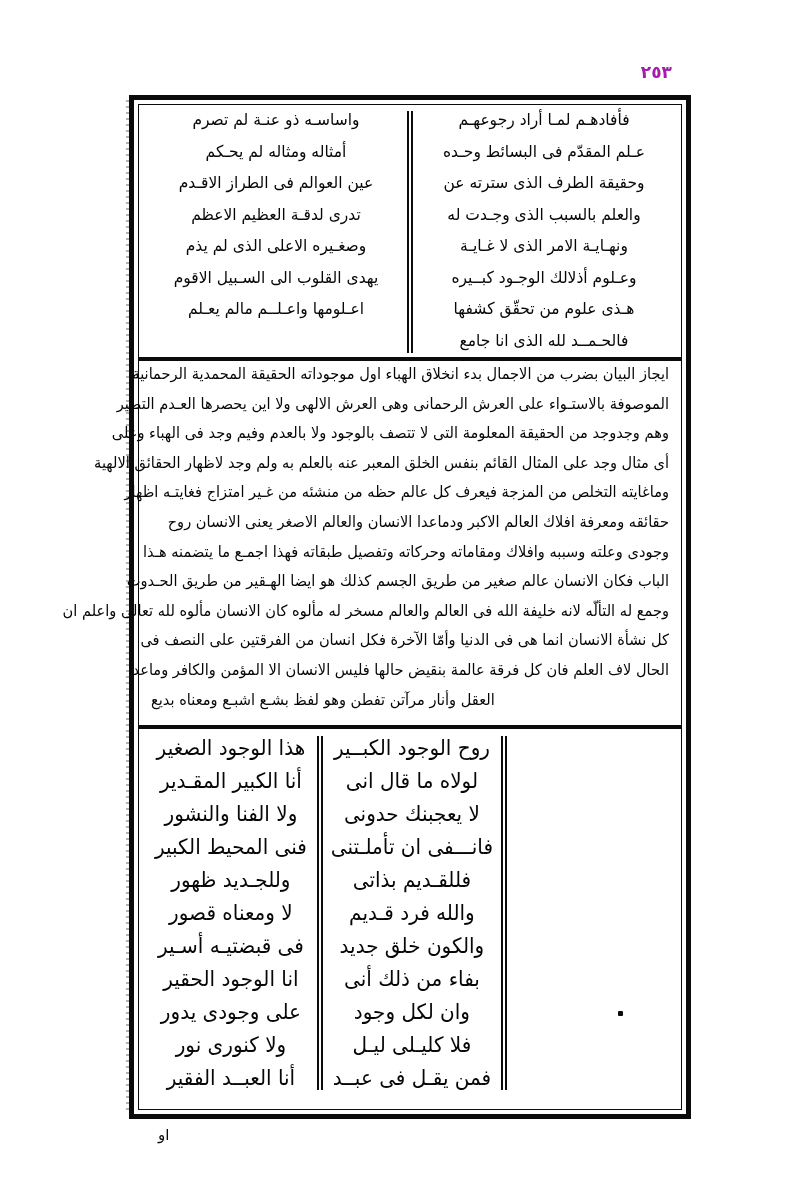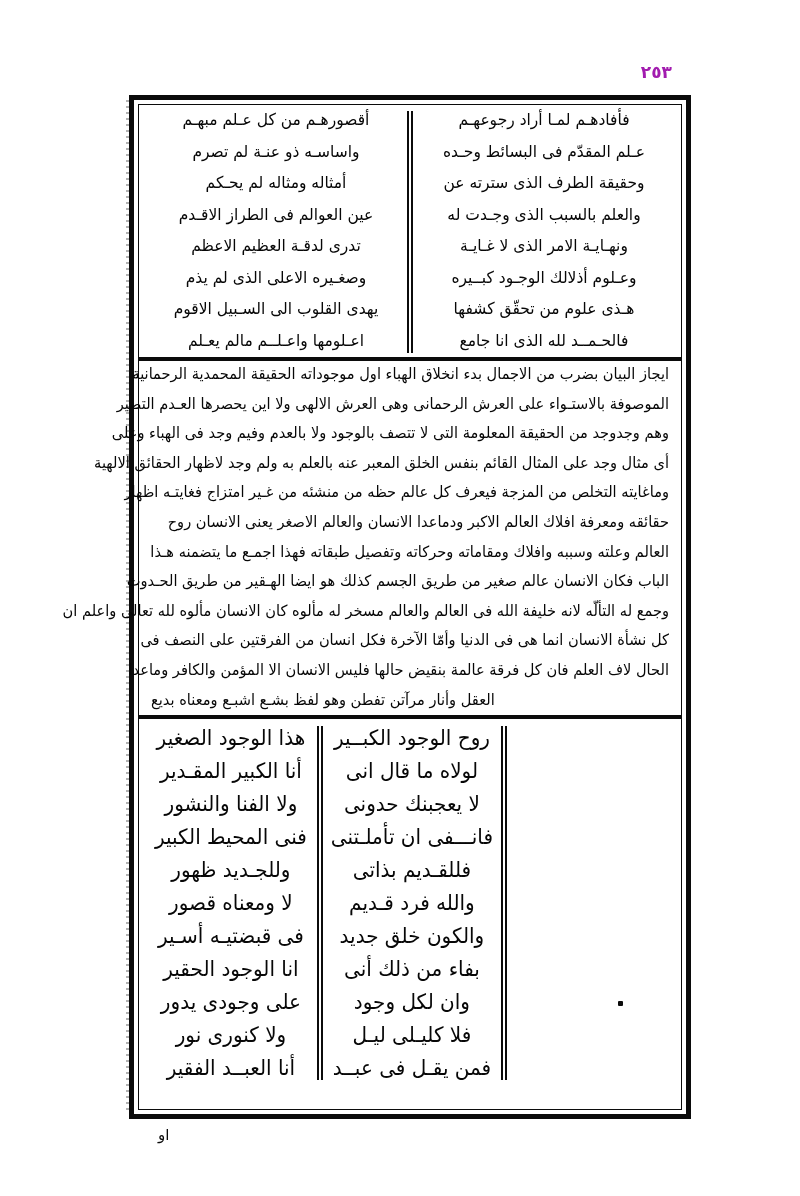--- a/index.html
+++ b/index.html
@@ -133,21 +133,21 @@
     right: 52px;
     bottom: 72px;
     width: 5px;
     height: 5px;
     background: #0b0b0b;
     border-radius: 1px;
   }
 
   
   .prose-section {
-    padding: 7px 12px 6px 12px;
+    padding: 7px 12px 16px 12px;
     direction: rtl;
   }
   .pline {
     font-family: "DejaVu Sans", sans-serif;
     font-size: 14.6px;
     line-height: 1;
     color: #070707;
     white-space: nowrap;
     text-align: justify;
     margin-bottom: 15px;
@@ -207,39 +207,38 @@
         <div class="vline">والعلم بالسبب الذى وجـدت له</div>
         <div class="vline">ونهـايـة الامر الذى لا غـايـة</div>
         <div class="vline">وعـلوم أذلالك الوجـود كبــيره</div>
         <div class="vline">هـذى علوم من تحقّق كشفها</div>
         <div class="vline">فالحـمــد لله الذى انا جامع</div>
       </div>
 
       <div class="col-divider"></div>
 
       <div class="verse-col">
-        <div class="vline">أقصورهـم من كل عـلم مبهـم</div>
         <div class="vline">واساسـه ذو عنـة لم تصرم</div>
         <div class="vline">أمثاله ومثاله لم يحـكم</div>
         <div class="vline">عين العوالم فى الطراز الاقـدم</div>
         <div class="vline">تدرى لدقـة العظيم الاعظم</div>
         <div class="vline">وصغـيره الاعلى الذى لم يذم</div>
         <div class="vline">يهدى القلوب الى السـبيل الاقوم</div>
         <div class="vline">اعـلومها واعـلــم مالم يعـلم</div>
       </div>
     </div>
 
     <div class="section prose-section rule" id="prose">
       <div class="pline">ايجاز البيان بضرب من الاجمال بدء انخلاق الهباء اول موجوداته الحقيقة المحمدية الرحمانية</div>
       <div class="pline">الموصوفة بالاستـواء على العرش الرحمانى وهى العرش الالهى ولا اين يحصرها العـدم التصير</div>
       <div class="pline">وهم وجدوجد من الحقيقة المعلومة التى لا تتصف بالوجود ولا بالعدم وفيم وجد فى الهباء وعلى</div>
       <div class="pline">أى مثال وجد على المثال القائم بنفس الخلق المعبر عنه بالعلم به ولم وجد لاظهار الحقائق الالهية</div>
       <div class="pline">وماغايته التخلص من المزجة فيعرف كل عالم حظه من منشئه من غـير امتزاج فغايتـه اظهار</div>
       <div class="pline">حقائقه ومعرفة افلاك العالم الاكبر ودماعدا الانسان والعالم الاصغر يعنى الانسان روح</div>
-      <div class="pline">العالم وعلته وسببه وافلاك ومقاماته وحركاته وتفصيل طبقاته فهذا اجمـع ما يتضمنه هـذا</div>
+      <div class="pline">وجودى وعلته وسببه وافلاك ومقاماته وحركاته وتفصيل طبقاته فهذا اجمـع ما يتضمنه هـذا</div>
       <div class="pline">الباب فكان الانسان عالم صغير من طريق الجسم كذلك هو ايضا الهـقير من طريق الحـدوث</div>
       <div class="pline">وجمع له التألّه لانه خليفة الله فى العالم والعالم مسخر له مألوه كان الانسان مألوه لله تعالى واعلم ان</div>
       <div class="pline">كل نشأة الانسان انما هى فى الدنيا وأمّا الآخرة فكل انسان من الفرقتين على النصف فى</div>
       <div class="pline">الحال لاف العلم فان كل فرقة عالمة بنقيض حالها فليس الانسان الا المؤمن والكافر وماعدا</div>
       <div class="pline">العقل وأنار مرآتن تفطن وهو لفظ بشـع اشبـع ومعناه بديع</div>
     </div>
 
     <div class="section verse-section" id="verse-bottom">
 
       <div class="blank-panel">

